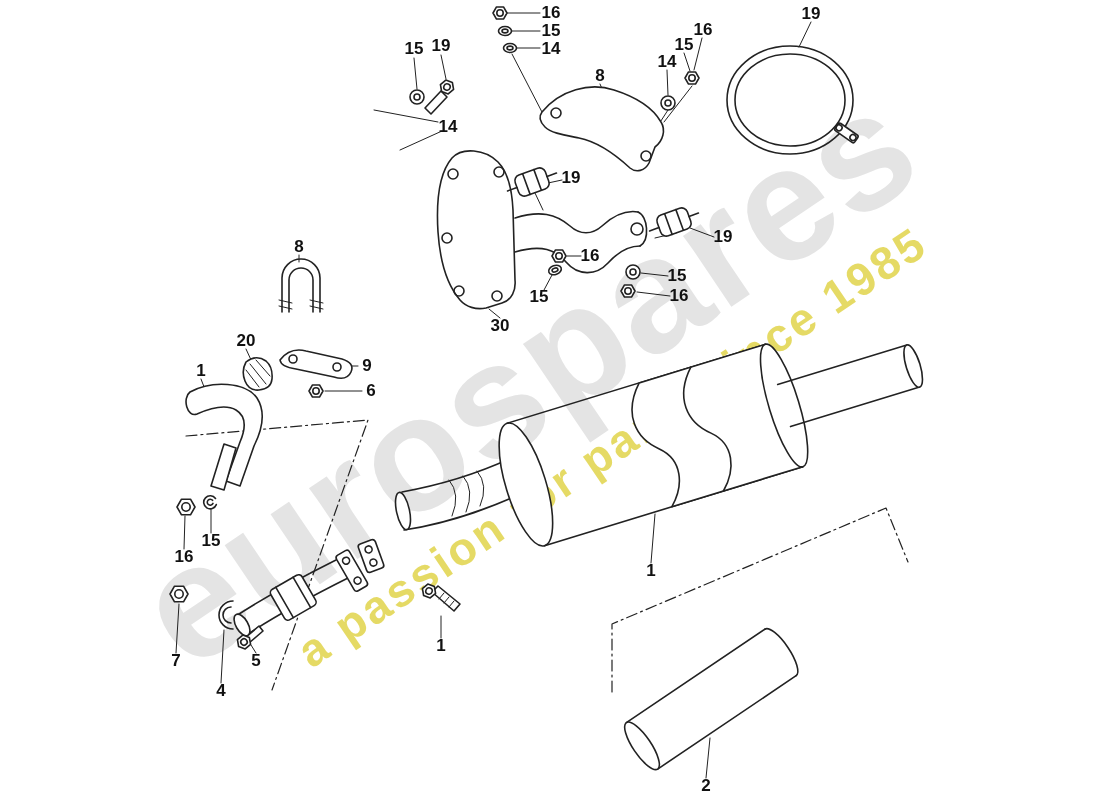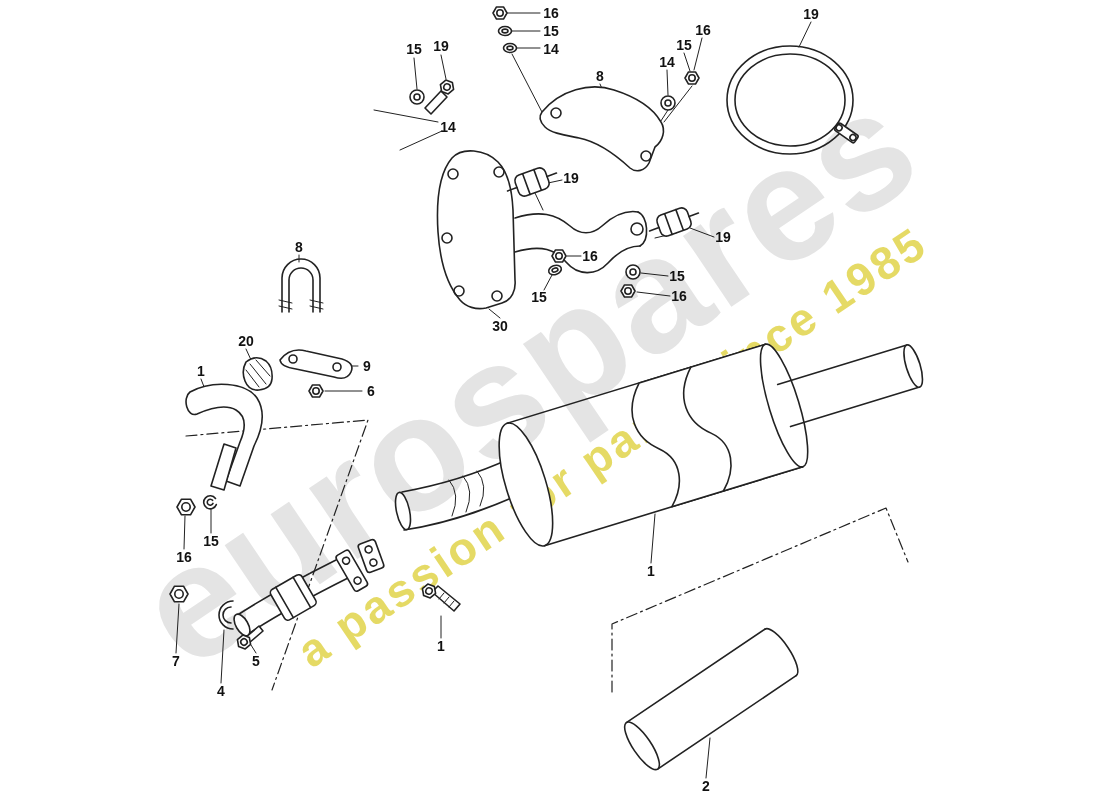--- a/index.html
+++ b/index.html
@@ -25,21 +25,21 @@
   }
 
   svg.drawing { position:absolute; left:0; top:0; }
   .ln   { stroke:#222; stroke-width:1.6; fill:none; stroke-linecap:round; stroke-linejoin:round; }
   .fw   { fill:#ffffff; }
   .thin { stroke-width:1; }
   .dash { stroke-width:1.2; stroke-dasharray:11 4 2 4; }
 
   .plabel {
     position:absolute; transform:translate(-50%,-50%);
-    font-size:14px; font-weight:bold; color:#111; white-space:nowrap;
+    font-size:17px; font-weight:bold; color:#111; white-space:nowrap;
   }
 </style>
 </head>
 <body>
 
 <div class="stage">
 
   <div class="wm-brand">eurospares</div>
   <div class="wm-tag">a passion for parts since 1985</div>
 

